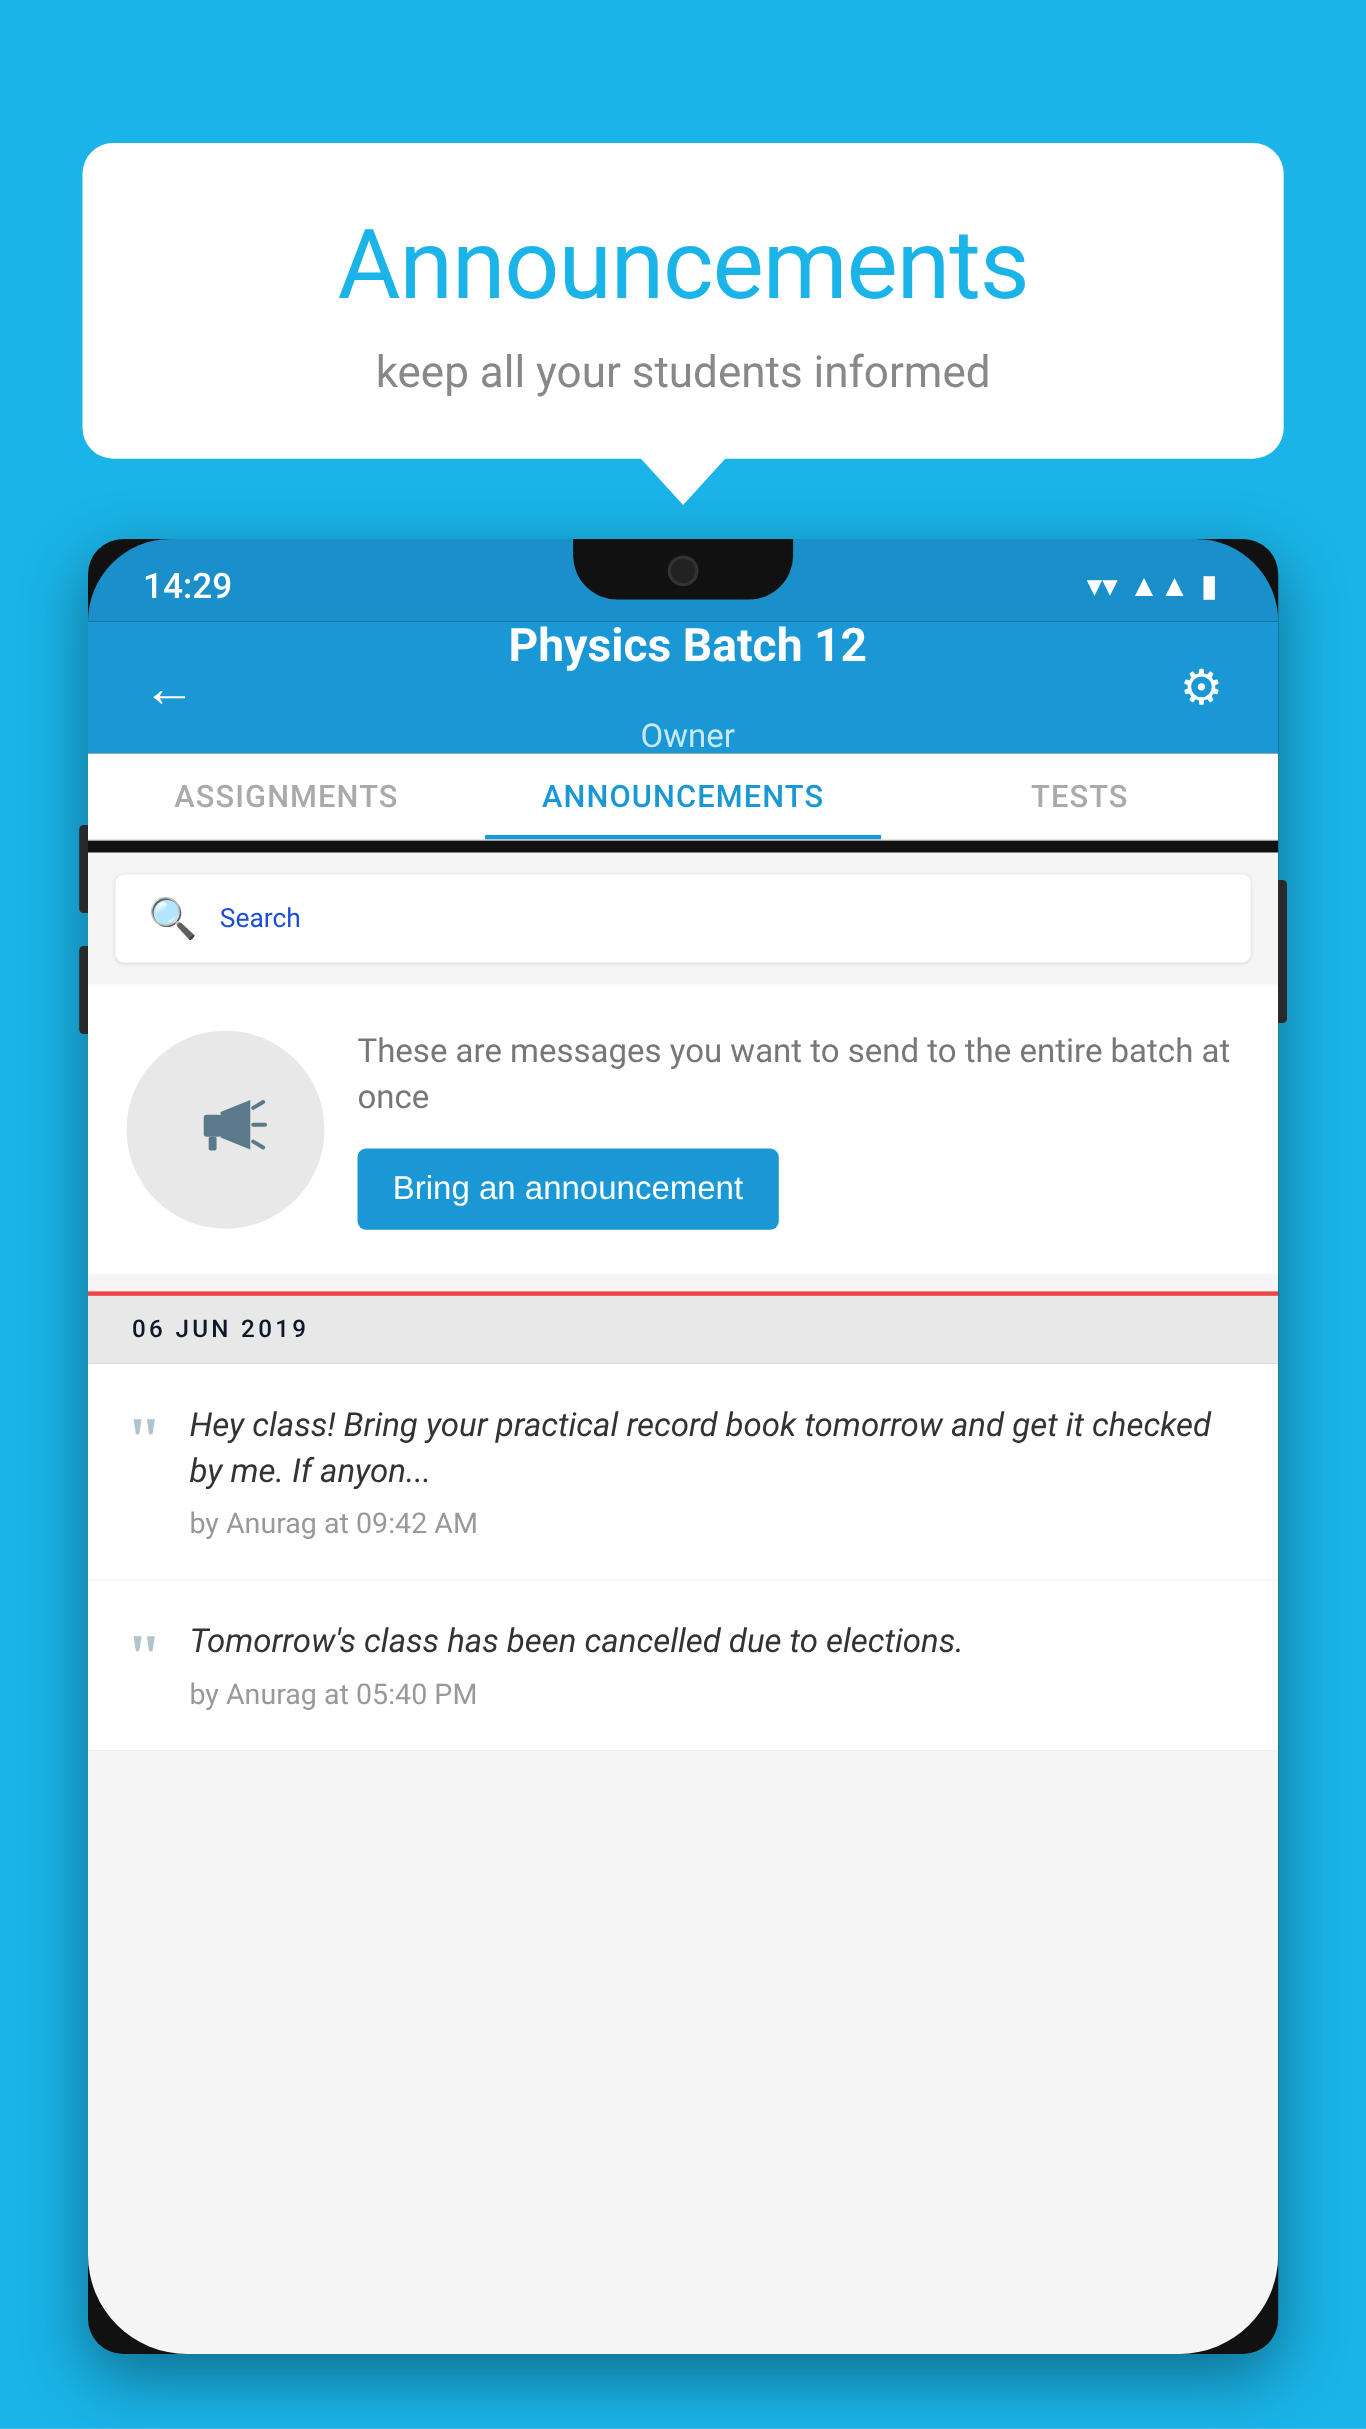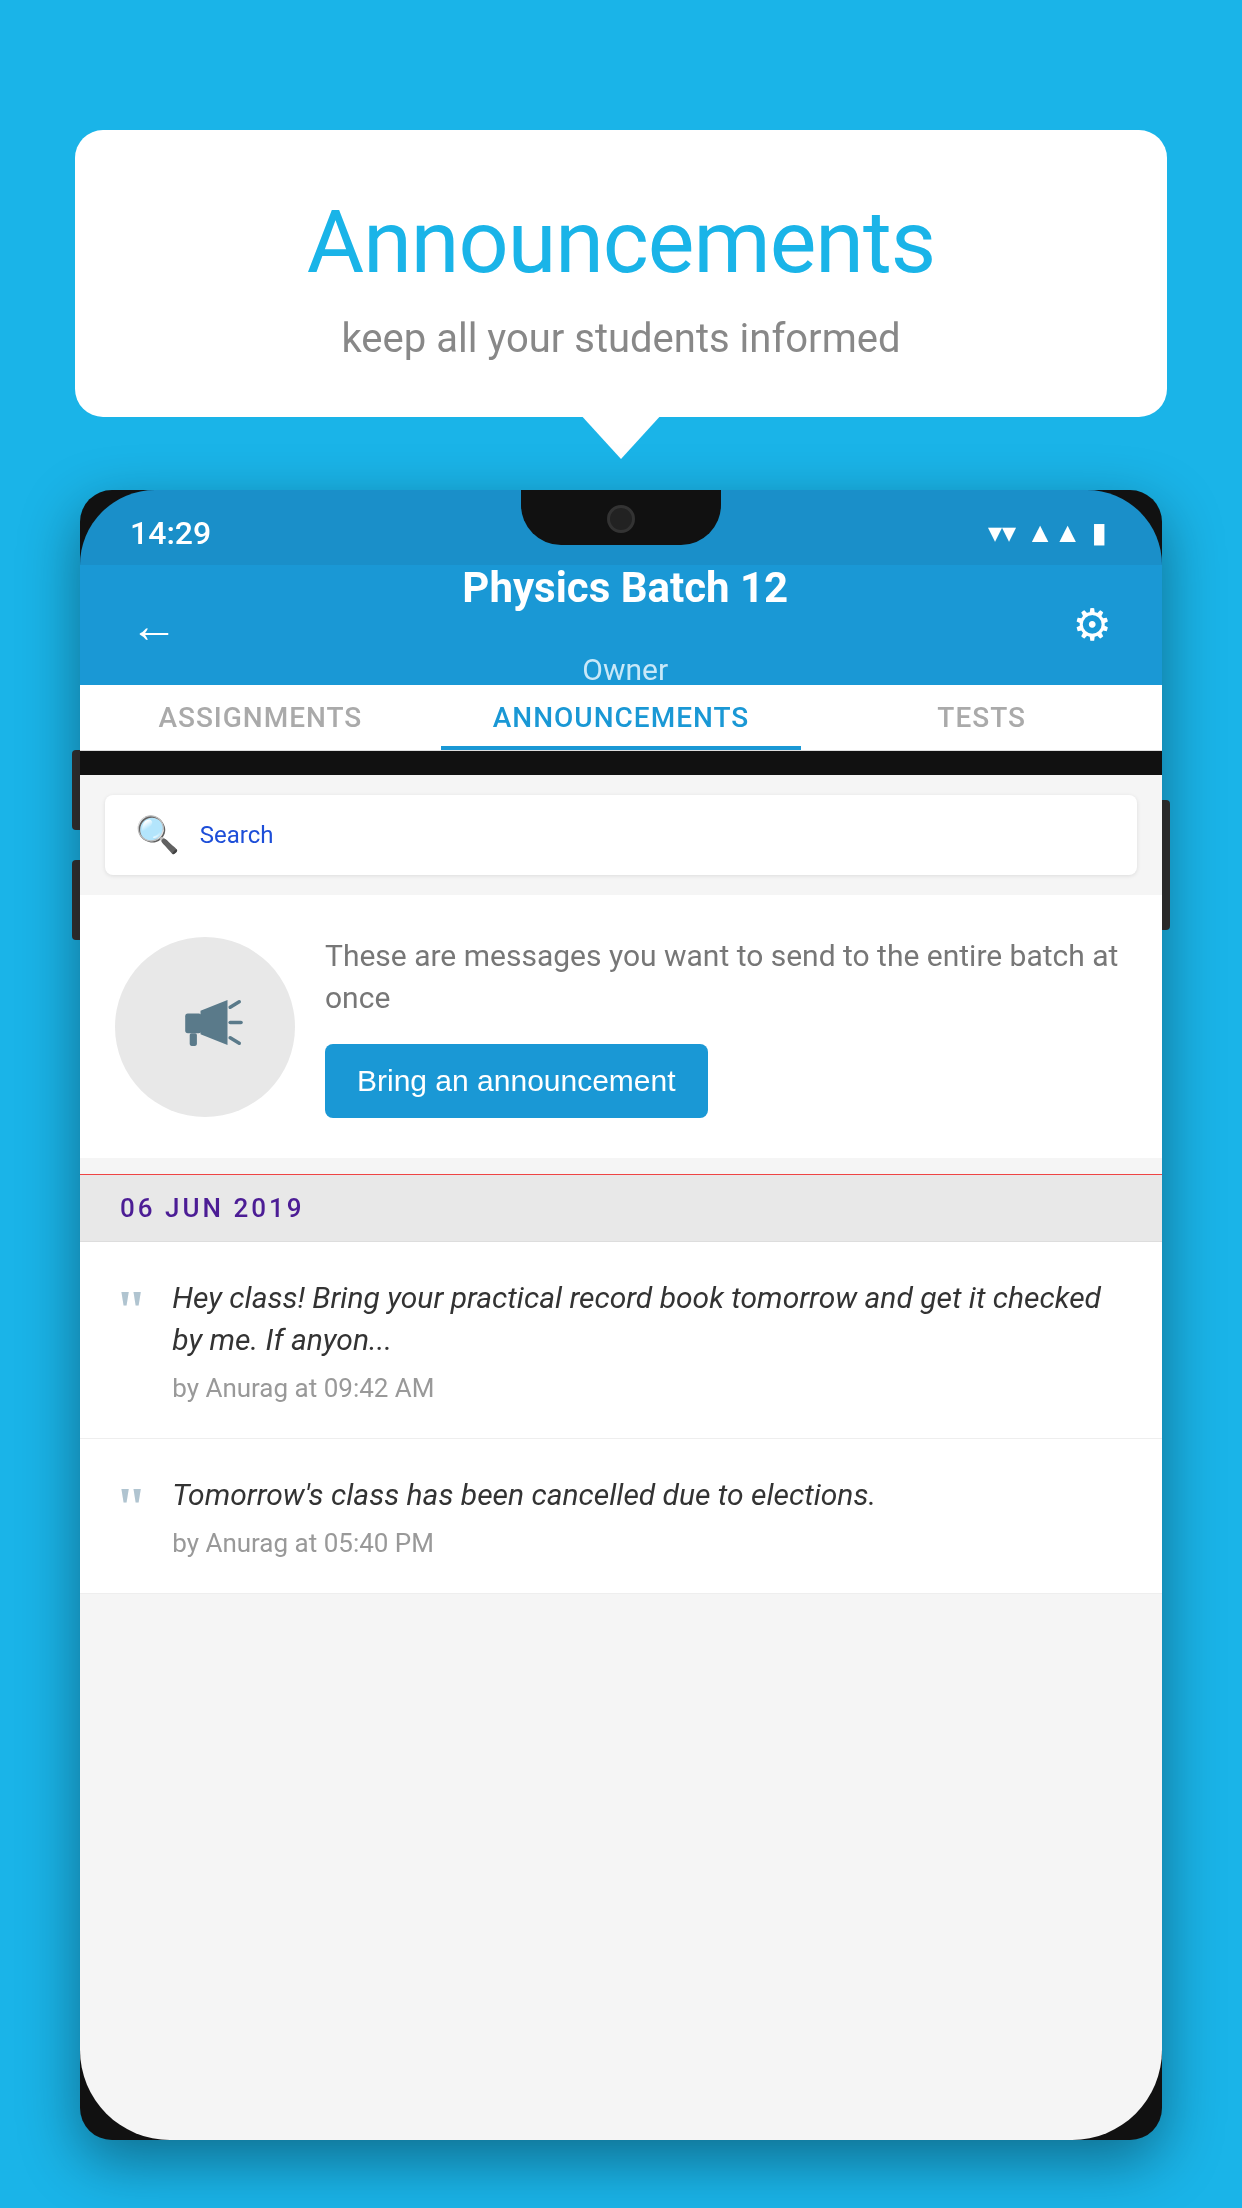--- a/index.html
+++ b/index.html
@@ -183,21 +183,21 @@
       cursor: pointer;
       padding: 10px;
     }
 
     
     .tabs-bar {
       position: absolute;
       top: 195px;
       left: 0;
       right: 0;
-      height: 66px;
+      height: 79px;
       background: #fff;
       display: flex;
       align-items: stretch;
       border-bottom: 1px solid #ddd;
     }
 
     .tab-item {
       flex: 1;
       display: flex;
       align-items: center;
@@ -305,25 +305,25 @@
       font-size: 30px;
       font-weight: 500;
       cursor: pointer;
       white-space: nowrap;
     }
 
     
     .date-separator {
       background: #e8e8e8;
       padding: 18px 40px;
-      color: #4c1d95;
-      font-size: 26px;
+      color: #0f172a;
+      font-size: 22px;
       letter-spacing: 3px;
       font-weight: 500;
-      border-top: 1px solid #ef4444;
+      border-top: 4px solid #ef4444;
       border-bottom: 1px solid #ddd;
     }
 
     
     .announcement-item {
       background: #fff;
       padding: 35px 35px;
       display: flex;
       align-items: flex-start;
       gap: 25px;

